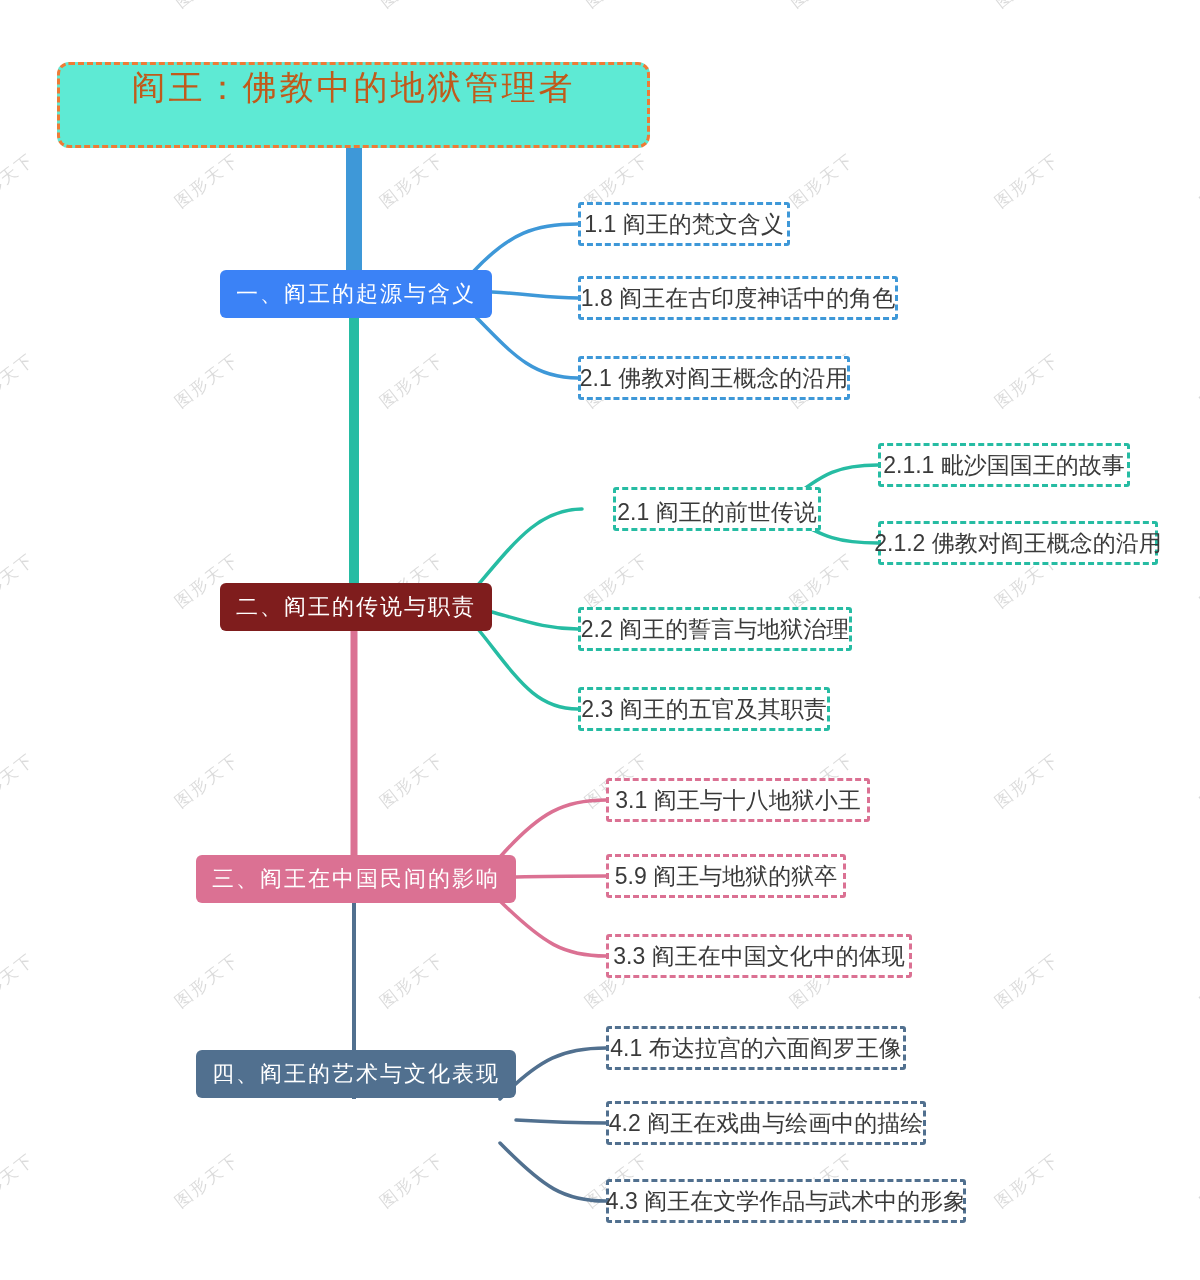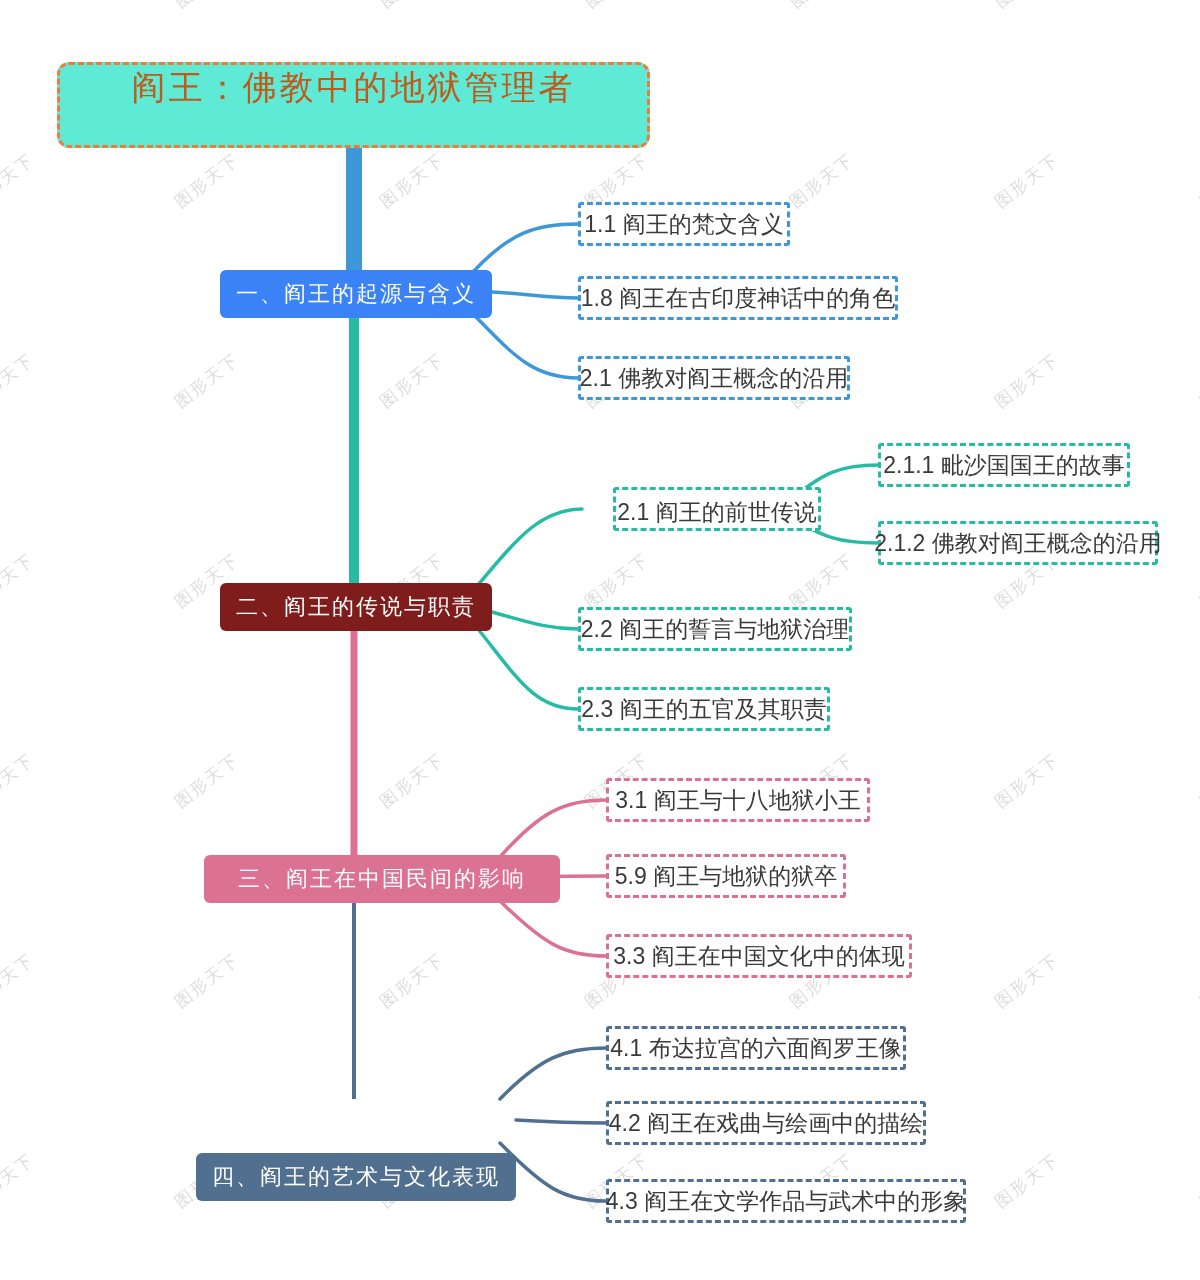--- a/index.html
+++ b/index.html
@@ -170,34 +170,34 @@
 <div class="node bd-teal" style="left:878px;top:521px;width:280px;">
   <span class="node-label">2.1.2 佛教对阎王概念的沿用</span>
 </div>
 <div class="node bd-teal" style="left:578px;top:607px;width:274px;">
   <span class="node-label">2.2 阎王的誓言与地狱治理</span>
 </div>
 <div class="node bd-teal" style="left:578px;top:687px;width:252px;">
   <span class="node-label">2.3 阎王的五官及其职责</span>
 </div>
 
-<div class="branch bg-pink" style="left:204px;top:855px;width:356px;justify-content:center;">
+<div class="branch bg-pink" style="left:196px;top:855px;width:320px;justify-content:center;">
   <span class="branch-label">三、阎王在中国民间的影响</span>
 </div>
 <div class="node bd-pink" style="left:606px;top:778px;width:264px;">
   <span class="node-label">3.1 阎王与十八地狱小王</span>
 </div>
 <div class="node bd-pink" style="left:606px;top:854px;width:240px;">
   <span class="node-label">5.9 阎王与地狱的狱卒</span>
 </div>
 <div class="node bd-pink" style="left:606px;top:934px;width:306px;">
   <span class="node-label">3.3 阎王在中国文化中的体现</span>
 </div>
 
-<div class="branch bg-slate" style="left:196px;top:1153px;width:320px;">
+<div class="branch bg-slate" style="left:196px;top:1050px;width:320px;">
   <span class="branch-label">四、阎王的艺术与文化表现</span>
 </div>
 <div class="node bd-slate" style="left:606px;top:1026px;width:300px;">
   <span class="node-label">4.1 布达拉宫的六面阎罗王像</span>
 </div>
 <div class="node bd-slate" style="left:606px;top:1101px;width:320px;justify-content:center;">
   <span class="node-label">4.2 阎王在戏曲与绘画中的描绘</span>
 </div>
 <div class="node bd-slate" style="left:606px;top:1179px;width:360px;">
   <span class="node-label">4.3 阎王在文学作品与武术中的形象</span>

